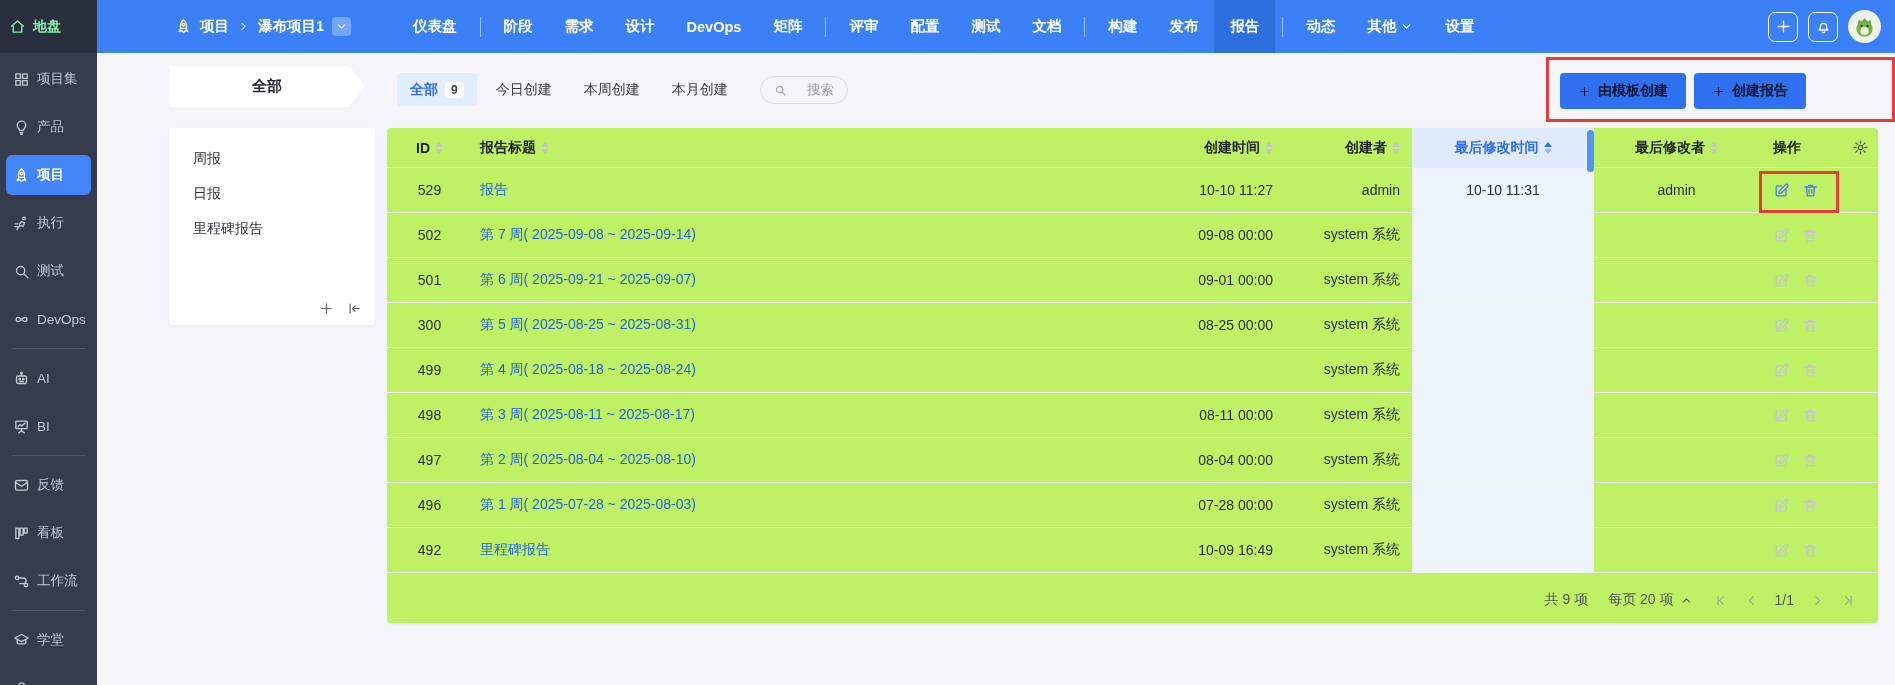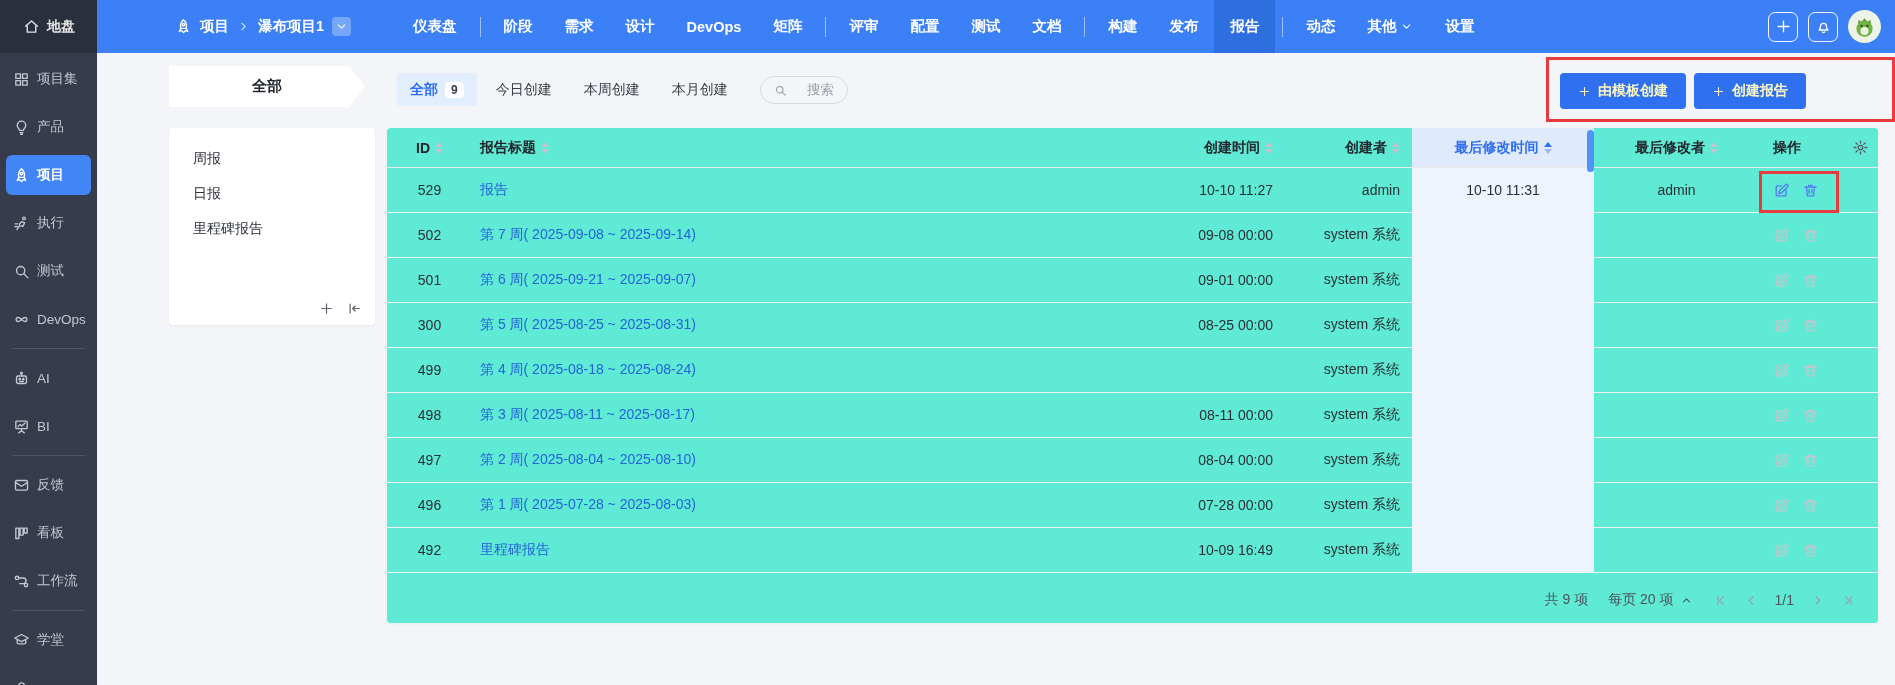--- a/index.html
+++ b/index.html
@@ -4,21 +4,21 @@
 <style>
   * { box-sizing: border-box; margin: 0; padding: 0; }
   html,body { width:1895px; height:685px; overflow:hidden;
     font-family:"Liberation Sans","DejaVu Sans",sans-serif; background:#f3f5f8; }
   .app { display:flex; width:1895px; height:685px; }
 
   
   .sidebar { width:97px; flex-shrink:0; background:#363c4b; color:#c3c8d2;
     display:flex; flex-direction:column; overflow:hidden; }
   .side-top { height:53px; flex-shrink:0; background:#2a2f3d; display:flex; align-items:center;
-    padding-left:23px; gap:7px; color:#e5e5e5; font-weight:bold; font-size:14px; cursor:pointer; }
+    padding-left:9px; gap:7px; color:#86efac; font-weight:bold; font-size:14px; cursor:pointer; }
   .side-items { padding-top:2px; }
   .side-item { height:48px; display:flex; align-items:center; padding-left:13px; gap:7px;
     font-size:13.5px; cursor:pointer; white-space:nowrap; }
   .side-item.active { background:#4285f6; color:#fff; margin:4px 6px; padding-left:7px;
     height:40px; border-radius:6px; font-weight:bold; }
   .side-divider { height:1px; background:rgba(255,255,255,.13); margin:5px 12px; }
   .icon { display:inline-flex; width:17px; height:17px; flex-shrink:0; }
   .icon svg { width:100%; height:100%; fill:none; stroke:currentColor;
     stroke-width:1.9; stroke-linecap:round; stroke-linejoin:round; }
   .icon.sm { width:13px; height:13px; }
@@ -52,36 +52,36 @@
   .tabs { position:absolute; left:300px; top:20px; display:flex; align-items:center; gap:6px; }
   .tab { padding:0 13px; height:33px; display:flex; align-items:center; font-size:14px;
     color:#383d45; border-radius:4px; cursor:pointer; white-space:nowrap; }
   .tab.active { background:#e2edfd; color:#2e6ef2; font-weight:bold; }
   .tab .count { background:#fff; border-radius:4px; padding:1px 6px; font-size:12px;
     color:#394049; margin-left:7px; font-weight:bold; }
   .search-pill { position:absolute; left:663px; top:23px; height:28px; border:1px solid #d5d9df;
     border-radius:14px; display:flex; align-items:center; padding:0 13px; gap:20px;
     color:#959ca6; font-size:13.5px; cursor:text; }
   .actions { position:absolute; left:1463px; top:20px; display:flex; gap:8px; }
-  .btn-primary { background:#2e70f0; color:#fef9c3; border:none; border-radius:4px; height:36px;
+  .btn-primary { background:#2e70f0; color:#0f172a; border:none; border-radius:4px; height:36px;
     font-size:14px; font-weight:bold; display:flex; align-items:center; gap:7px; padding:0 18px;
     cursor:pointer; font-family:inherit; white-space:nowrap; }
   .annotation { position:absolute; border:3px solid #e93b3b; pointer-events:none; }
   .ann-buttons { left:1449px; top:4px; width:349px; height:65px; }
 
   
   .left-card { position:absolute; left:72px; top:75px; width:206px; height:197px; background:#fff;
     border-radius:4px; box-shadow:0 1px 3px rgba(30,40,60,.06); padding-top:13px; }
   .left-item { height:35px; display:flex; align-items:center; padding-left:24px; font-size:14px;
     color:#2f343b; cursor:pointer; }
   .left-foot { position:absolute; right:13px; bottom:9px; display:flex; gap:13px; color:#5d646e; }
   .left-foot .icon { width:15px; height:15px; cursor:pointer; }
 
   
-  .table-card { position:absolute; left:290px; top:75px; width:1491px; height:495px; background:#5eead4;
+  .table-card { position:absolute; left:290px; top:75px; width:1491px; height:495px; background:#bef264;
     border-radius:4px; box-shadow:0 1px 3px rgba(30,40,60,.06); }
   .trow { display:flex; align-items:stretch; border-bottom:1px solid #f0f2f4; font-size:14px;
     color:#2b3037; height:45px; }
   .thead { height:40px; border-bottom:1px solid #e9ebee; font-weight:bold; font-size:14px; color:#22262c; }
   .cell { display:flex; align-items:center; }
   .c-id { width:85px; justify-content:center; }
   .c-title { flex:1; padding-left:8px; }
   .c-created { width:180px; justify-content:flex-end; padding-right:24px; }
   .c-creator { width:115px; justify-content:flex-end; padding-right:12px; }
   .c-modified { width:182px; justify-content:center; }

